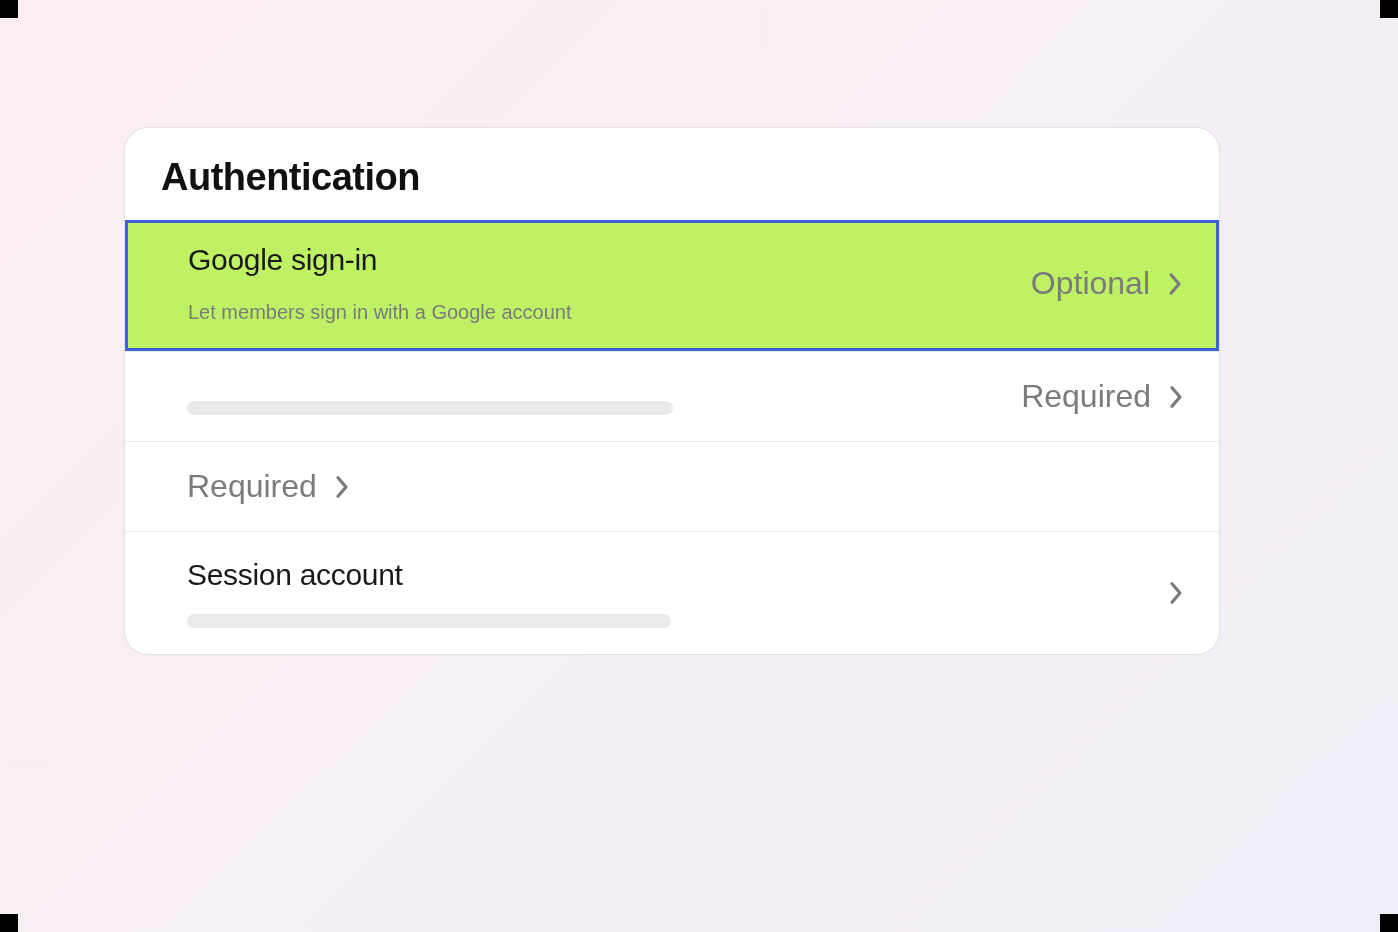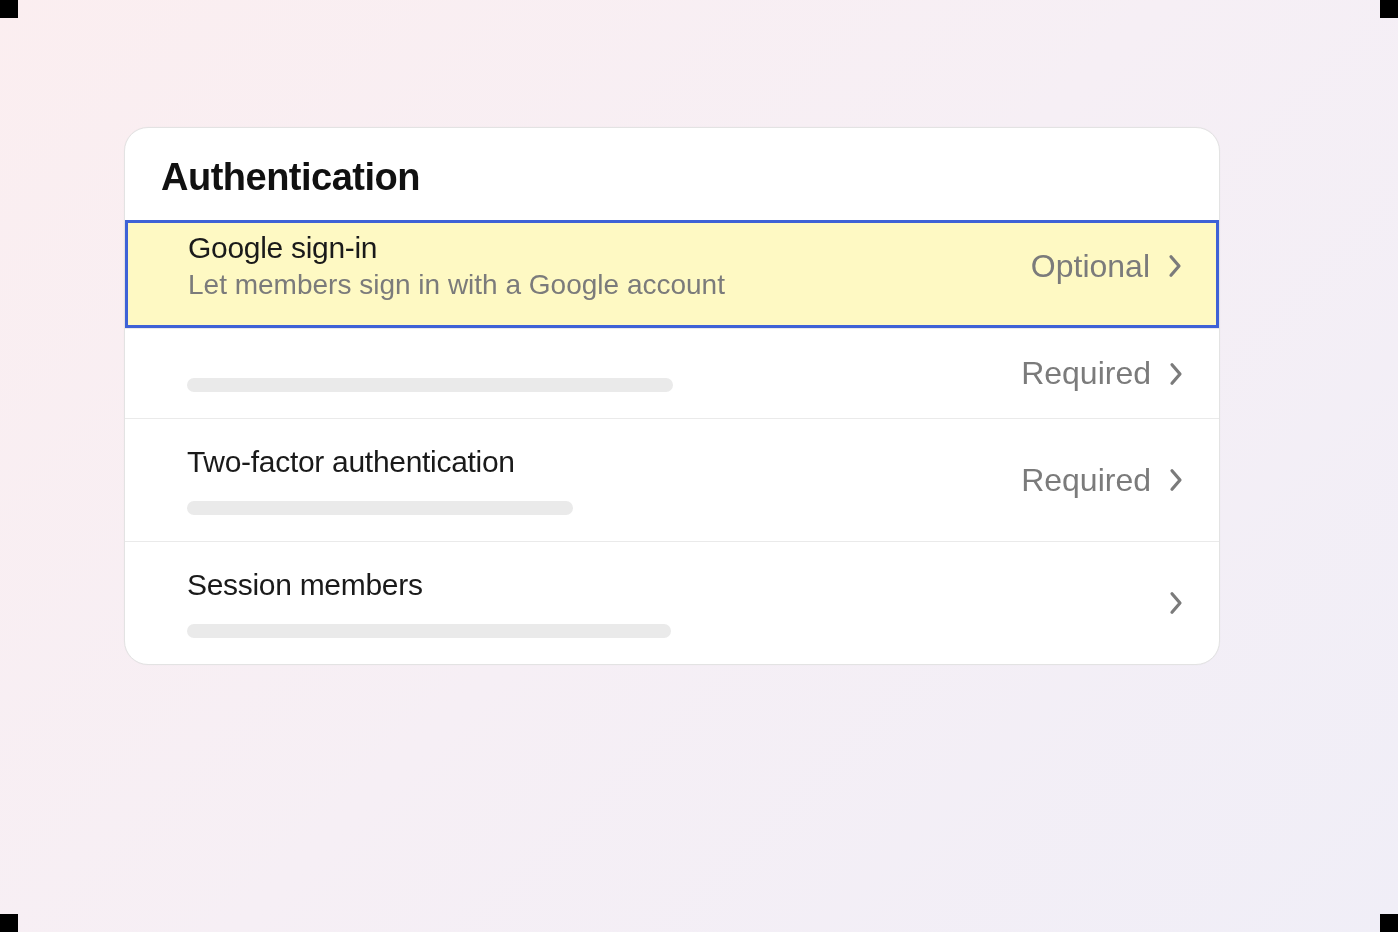--- a/index.html
+++ b/index.html
@@ -43,37 +43,37 @@
   }
   .row {
     display: flex;
     align-items: center;
     justify-content: space-between;
     padding: 26px 36px 26px 62px;
     border-top: 1px solid #eaeaea;
     cursor: pointer;
   }
   .row.selected {
-    background: #fef9c3;
+    background: #bef264;
     border: 3px solid #3e62d6;
-    padding: 8px 34px 24px 60px;
+    padding: 20px 34px 24px 60px;
     margin-top: -1px;
     justify-content: center;
   }
   .row-left { flex: 1; }
   .row-title {
     font-size: 30px;
     font-weight: 500;
     color: #1a1a1a;
     letter-spacing: -0.3px;
   }
   .row-desc {
-    font-size: 28px;
+    font-size: 20px;
     color: #7b7b7b;
-    margin-top: 4px;
+    margin-top: 24px;
     font-weight: 400;
   }
   .placeholder-bar {
     height: 14px;
     background: #eaeaea;
     border-radius: 7px;
     margin-top: 22px;
   }
   .row-right {
     display: flex;
@@ -128,37 +128,33 @@
       <div class="row-value">Required</div>
       <span class="chevron">
         <svg viewBox="0 0 10 18" width="14" height="24" fill="none" stroke="#7b7b7b" stroke-width="2.4" stroke-linecap="round" stroke-linejoin="round">
             <polyline points="2,2 8,9 2,16"></polyline>
           </svg>
       </span>
     </div>
   </div>
 
   <div class="row">
-    <div class="row-left">
-      <div class="row-title">Two-factor authentication</div>
-      <div class="placeholder-bar" style="width:386px"></div>
-    </div>
     <div class="row-right">
       <div class="row-value">Required</div>
       <span class="chevron">
         <svg viewBox="0 0 10 18" width="14" height="24" fill="none" stroke="#7b7b7b" stroke-width="2.4" stroke-linecap="round" stroke-linejoin="round">
             <polyline points="2,2 8,9 2,16"></polyline>
           </svg>
       </span>
     </div>
   </div>
 
   <div class="row">
     <div class="row-left">
-      <div class="row-title">Session members</div>
+      <div class="row-title">Session account</div>
       <div class="placeholder-bar" style="width:484px"></div>
     </div>
     <div class="row-right">
       <span class="chevron">
         <svg viewBox="0 0 10 18" width="14" height="24" fill="none" stroke="#7b7b7b" stroke-width="2.4" stroke-linecap="round" stroke-linejoin="round">
             <polyline points="2,2 8,9 2,16"></polyline>
           </svg>
       </span>
     </div>
   </div>

